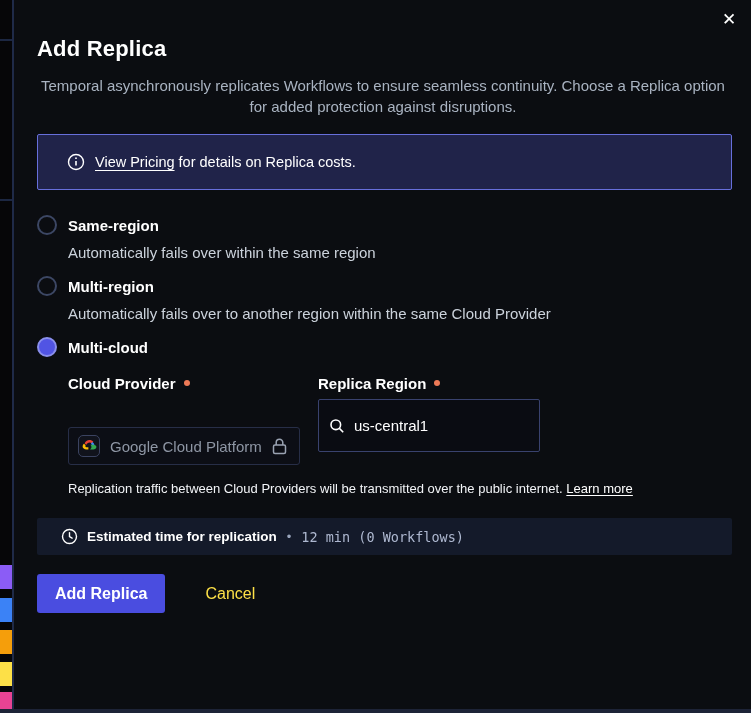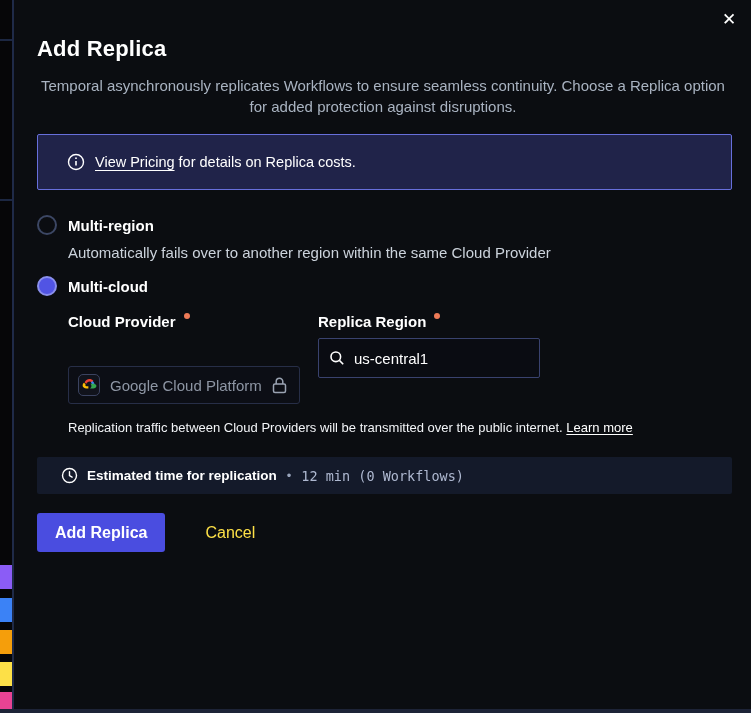--- a/index.html
+++ b/index.html
@@ -49,38 +49,38 @@
   .radio {
     width:20px; height:20px; border-radius:50%; border:2px solid #3c4764;
     background:transparent; flex:none;
   }
   .radio.selected { border:2px solid #8a8fec; background:#5154e4; }
   .option-label { font-size:15px; font-weight:700; }
   .option-desc { margin:8px 0 0 31px; font-size:15px; color:#ccd3dc; line-height:18px; }
 
   .mc-form { margin-left:31px; }
   .field-labels { display:flex; margin-top:16px; height:18px; }
-  .field-label { font-size:15px; font-weight:700; display:flex; gap:8px; }
+  .field-label { font-size:15px; font-weight:700; display:flex; align-items:center; gap:8px; }
   .field-label.fl1 { width:250px; }
   .req-dot { width:6px; height:6px; border-radius:50%; background:#ee7a57; display:inline-block; }
 
   .fields { display:flex; margin-top:7px; gap:18px; }
   .provider-box {
     width:232px; height:38px; border:1px solid #272e47; background:#0c0e15;
     border-radius:3px; display:flex; align-items:center; padding:0 12px 0 9px; gap:10px;margin-top:28px;
   }
   .gcp-chip {
     width:22px; height:22px; border:1px solid #3b4360; background:#11131c;
     border-radius:5px; display:flex; align-items:center; justify-content:center; flex:none;
   }
   .provider-name { font-size:15px; color:#8e96a4; white-space:nowrap; }
   .lock { margin-left:auto; display:flex; }
 
   .region-box {
-    width:222px; height:40px; border:1px solid #39426e; background:#0a0c12;
+    width:222px; height:53px; border:1px solid #39426e; background:#0a0c12;
     border-radius:2px; display:flex; align-items:center; padding:0 10px; gap:9px;
   }
   .region-value { font-size:15px; color:#fff; font-weight:500; }
 
   .note { margin-top:16px; font-size:13px; color:#f2f4f7; line-height:16px; }
   .note a { color:#fff; text-decoration:underline; text-underline-offset:2px; }
 
   .estimate {
     margin-top:21px; width:695px; height:37px; background:#141a2a; border-radius:2px;
     display:flex; align-items:center; padding-left:24px; gap:9px;
@@ -137,20 +137,27 @@
           <circle cx="9" cy="5.2" r="0.9" fill="#fff" stroke="none"></circle>
         </svg>
       </span>
       <span>
         <a href="#">View Pricing</a><span> for details on Replica costs.</span>
       </span>
     </div>
 
     <div class="options">
 
+      <div class="option">
+        <div class="option-row">
+          <span class="radio"></span>
+          <span class="option-label">Same-region</span>
+        </div>
+        <div class="option-desc">Automatically fails over within the same region</div>
+      </div>
 
       <div class="option">
         <div class="option-row">
           <span class="radio"></span>
           <span class="option-label">Multi-region</span>
         </div>
         <div class="option-desc">Automatically fails over to another region within the same Cloud Provider</div>
       </div>
 
       <div class="option">

